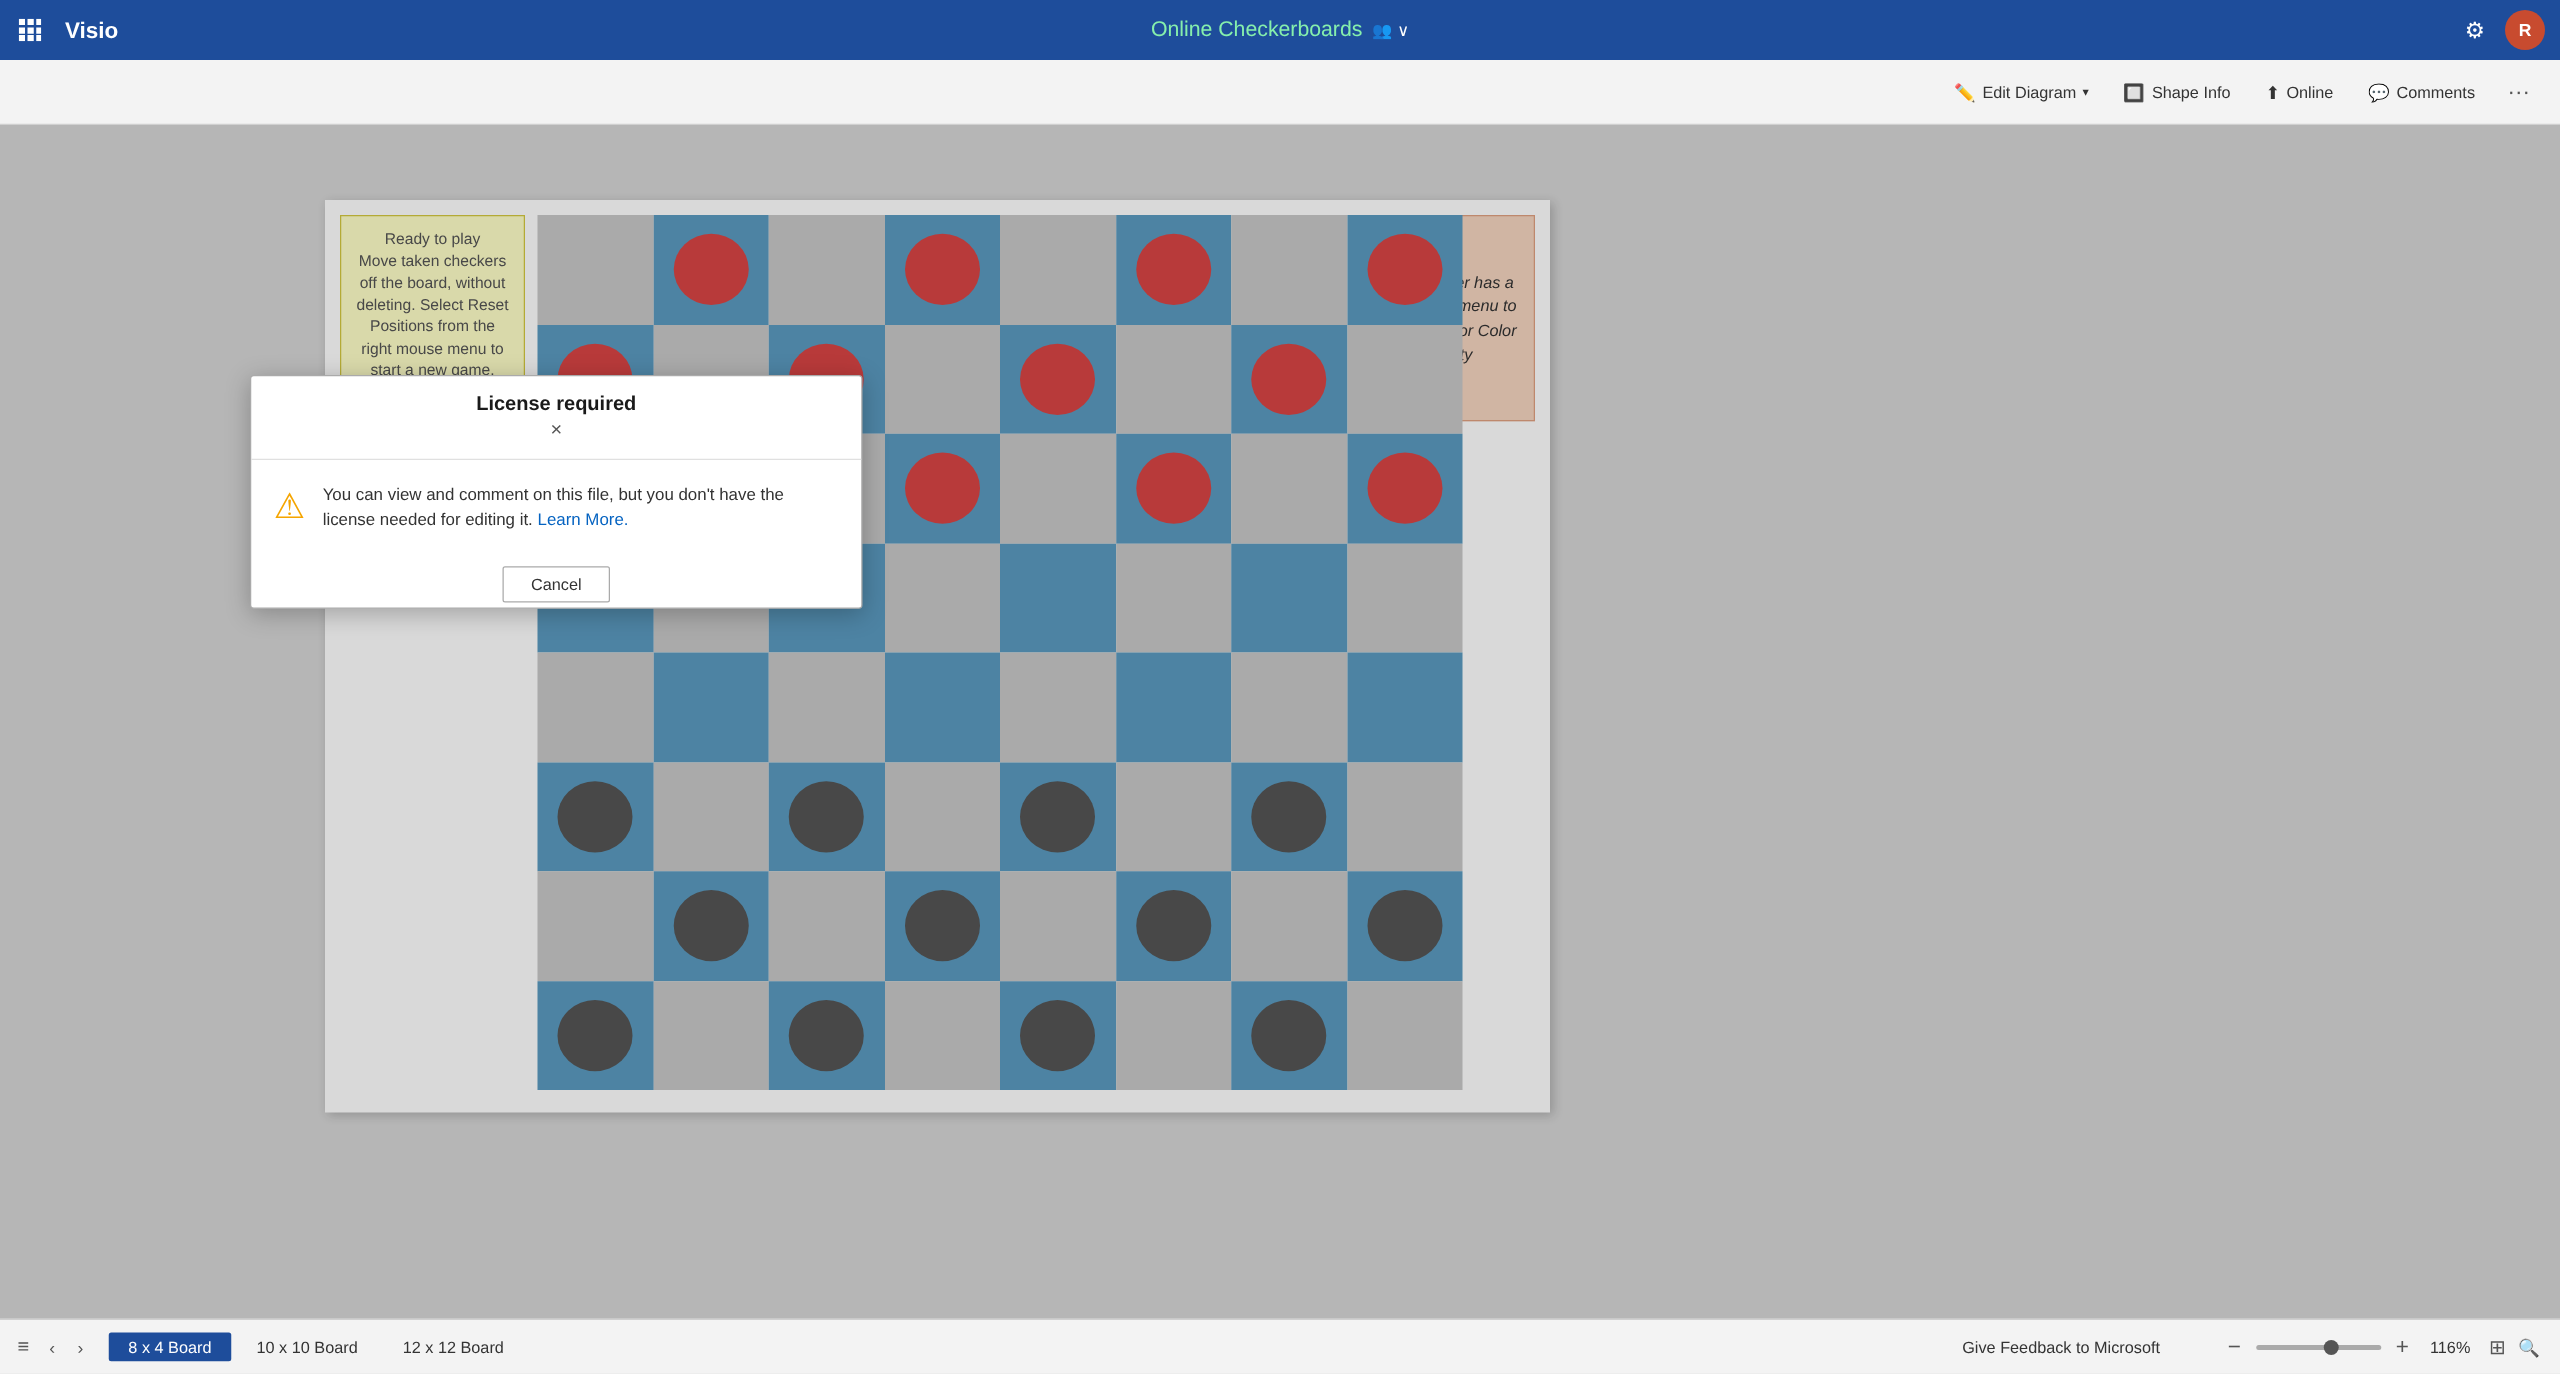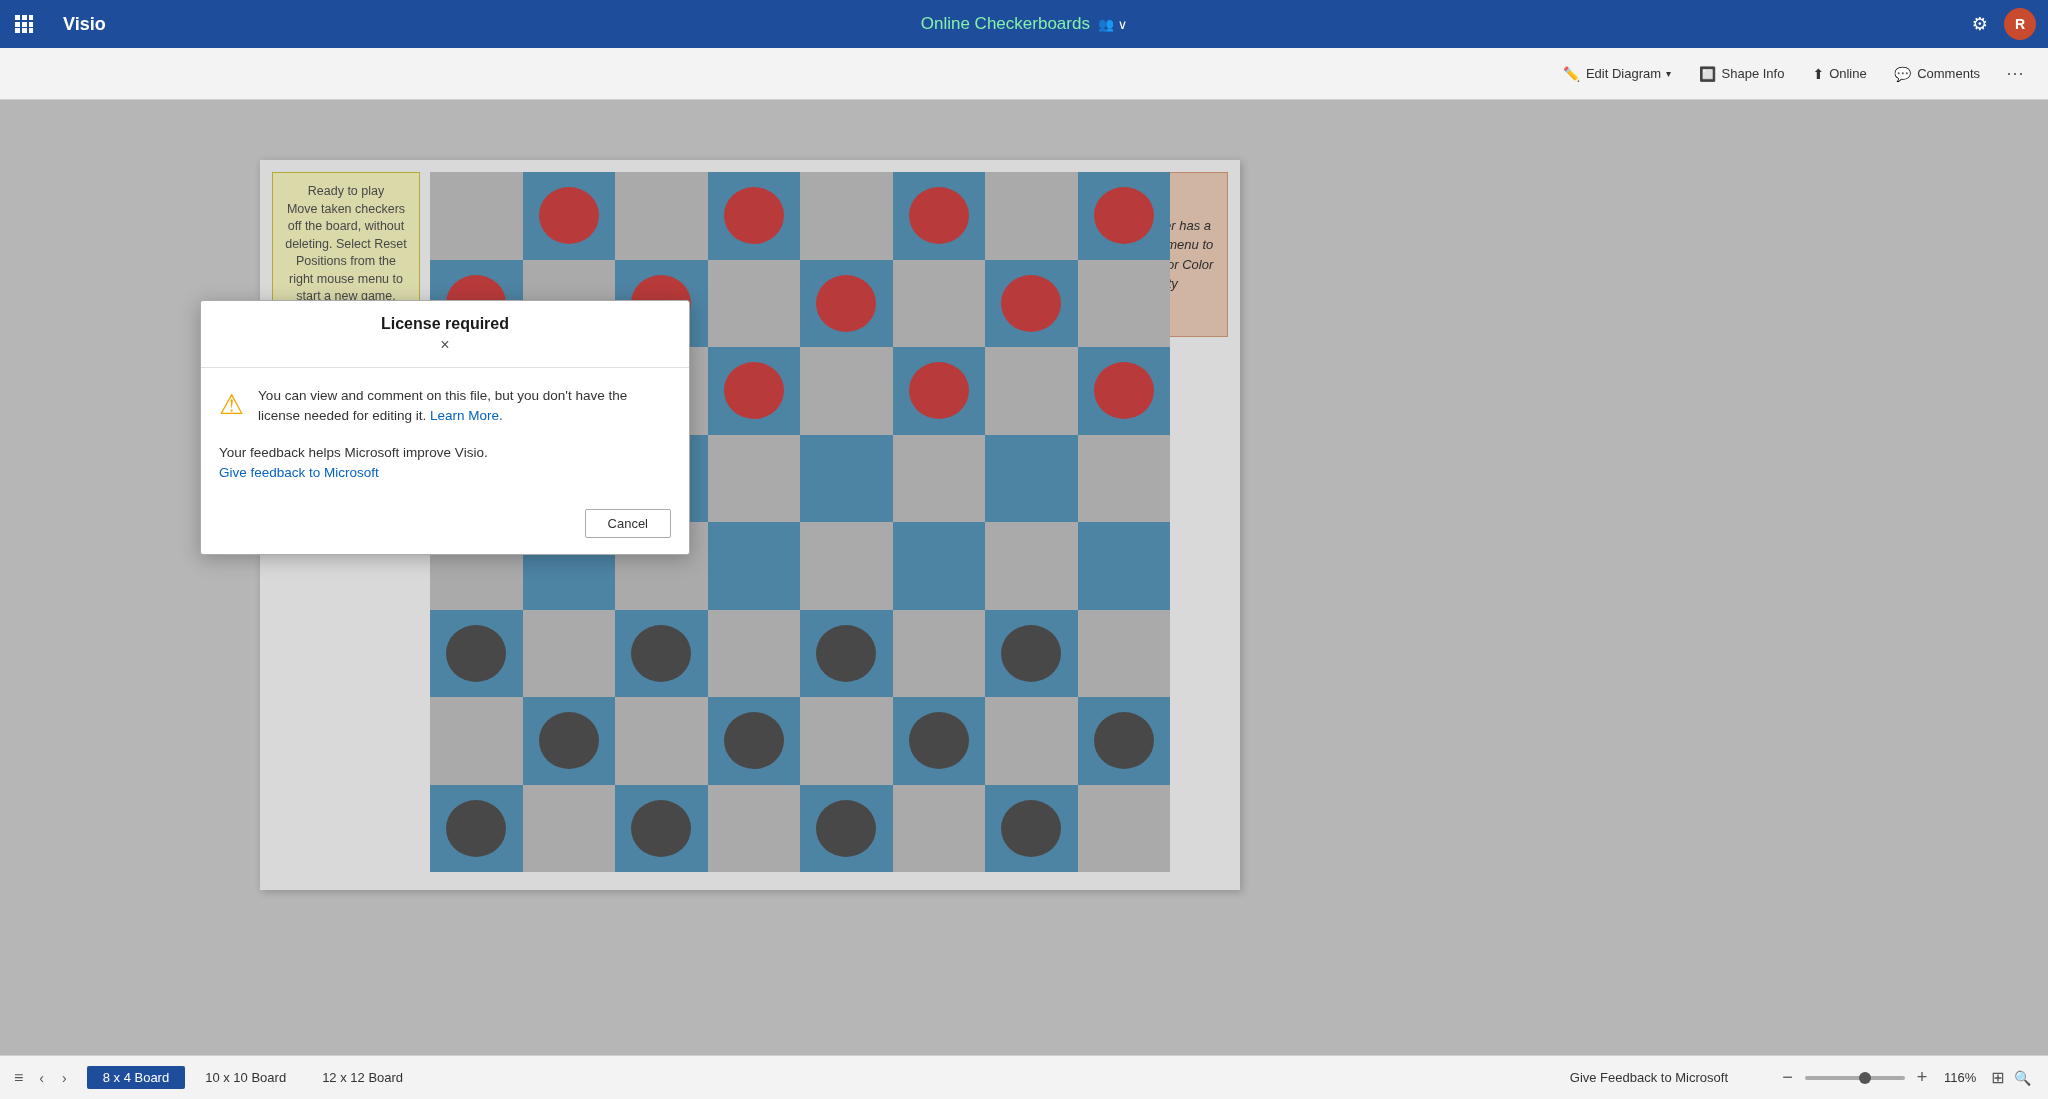--- a/index.html
+++ b/index.html
@@ -6,21 +6,20 @@
     body { width: 2048px; height: 1099px; overflow: hidden; font-family: 'Segoe UI', Arial, sans-serif; background: #e8e8e8; }
 
     
     #titlebar {
       width: 100%;
       height: 48px;
       background: #1e4d9b;
       display: flex;
       align-items: center;
       position: relative;
-      gap: 11px;
     }
     #app-grid-btn {
       width: 48px; height: 48px;
       display: flex; align-items: center; justify-content: center;
       cursor: pointer; color: white; font-size: 18px;
     }
     #app-name {
       color: white; font-size: 18px; font-weight: 600; margin-left: 4px;
     }
     #title-center {
@@ -150,22 +149,22 @@
     #dialog-body { padding: 18px 18px 10px 18px; }
     #dialog-row1 { display: flex; gap: 14px; align-items: flex-start; margin-bottom: 16px; }
     #warning-icon {
       font-size: 28px; color: #f5a500; flex-shrink: 0; margin-top: 2px;
     }
     #dialog-msg { font-size: 13.5px; color: #333; line-height: 1.5; }
     #dialog-msg a { color: #0563c1; text-decoration: none; }
     #dialog-feedback { font-size: 13.5px; color: #333; line-height: 1.5; margin-bottom: 16px; }
     #dialog-feedback a { color: #0563c1; text-decoration: none; }
     #dialog-footer {
-      display: flex; justify-content: flex-end;
-      padding: 0 18px 16px 18px;
+      display: flex; justify-content: center;
+      padding: 0 18px 4px 18px;
     }
     #cancel-btn {
       padding: 6px 22px;
       border: 1px solid #aaa; border-radius: 2px;
       background: white; cursor: pointer; font-size: 13px;
       color: #333;
     }
 
     
     #statusbar {
@@ -401,24 +400,20 @@
         <span id="dialog-close">×</span>
       </div>
       <div id="dialog-body">
         <div id="dialog-row1">
           <div id="warning-icon">⚠</div>
           <div id="dialog-msg">
             <span>You can view and comment on this file, but you don't have the license needed for editing it.</span>
             <a href="#">Learn More.</a>
           </div>
         </div>
-        <div id="dialog-feedback">
-          <span>Your feedback helps Microsoft improve Visio.</span>
-          <a href="#"><br><span>Give feedback to Microsoft</span></a>
-        </div>
       </div>
       <div id="dialog-footer">
         <button id="cancel-btn">Cancel</button>
       </div>
     </div>
   </div>
 
 </div>
 
 <div id="statusbar">

